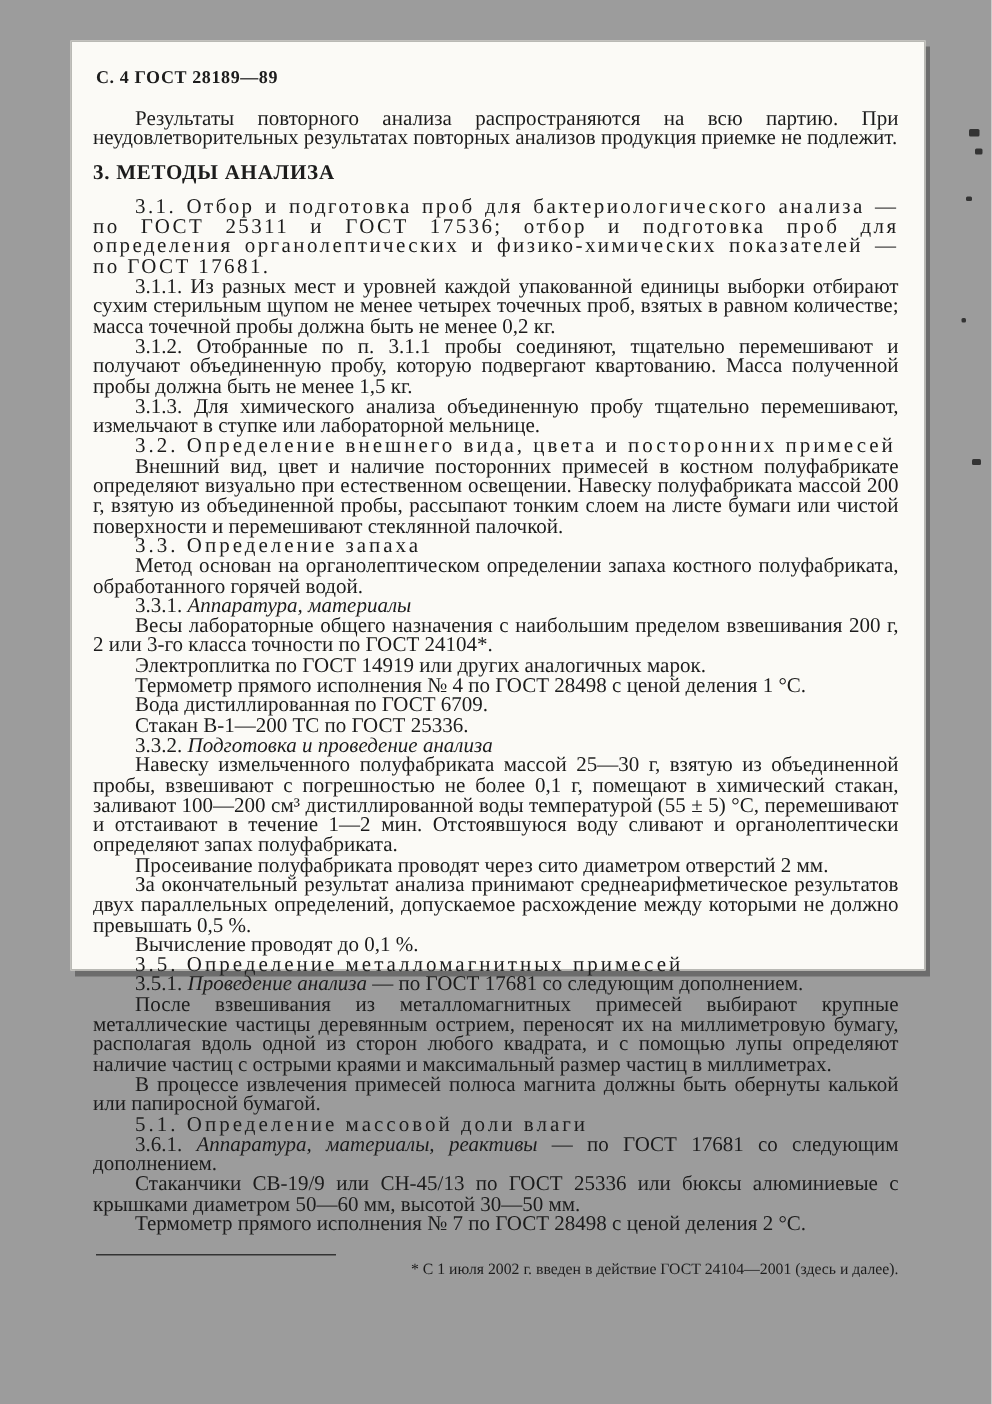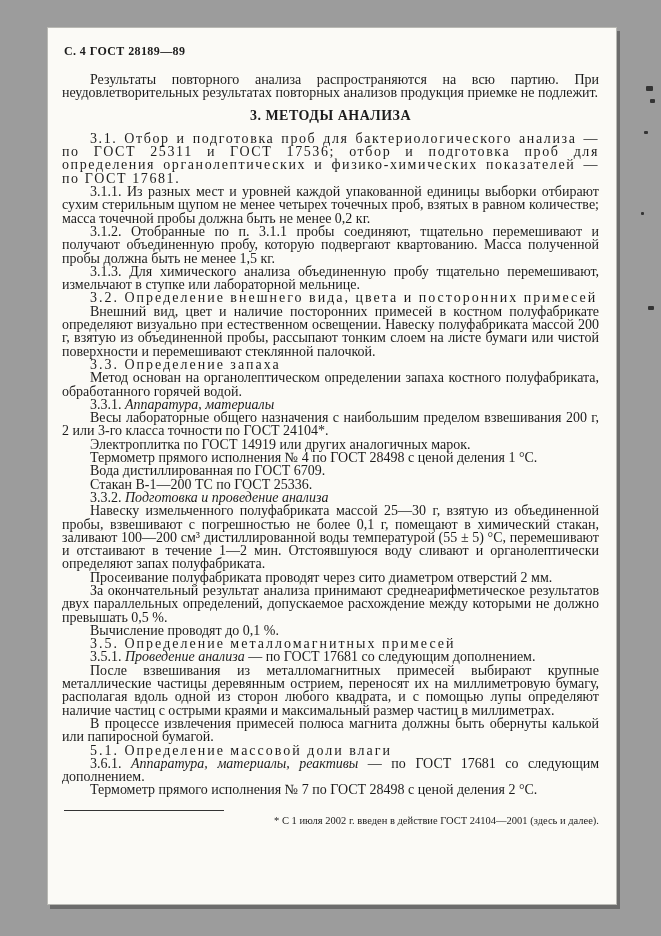--- a/index.html
+++ b/index.html
@@ -5,36 +5,36 @@
   * { box-sizing: border-box; }
   html, body { margin: 0; padding: 0; }
   body {
     width: 661px; height: 936px;
     background: var(--background, #9c9c9c);
     font-family: "Liberation Serif", "DejaVu Serif", serif;
     position: relative; overflow: hidden;
   }
   .page {
     position: absolute; left: 47px; top: 27px;
-    width: 570px; height: 878px;
+    width: 570px; height: 620px;
     background: var(--paper, #fbfaf6);
     border: 1px solid #b9b9b4;
     box-shadow: 3px 4px 0 rgba(70,70,70,.55);
     padding: 14px 17px 0 14px;
     color: var(--ink, #1c1c1c);
   }
   .page-header {
     font-weight: bold; font-size: 12px; letter-spacing: .4px;
     margin: 2px 0 14px 2px;
   }
   .content { font-size: 14px; line-height: 13.3px; text-align: justify; }
   .para { margin: 0; }
   .para.indent { text-indent: 28px; }
   .para.center-heading {
-    text-align: center; font-weight: bold; text-indent: 0;
+    text-align: left; font-weight: bold; text-indent: 0;
     letter-spacing: .5px; margin: 9px 0 10px;
   }
   .s-normal { }
   .s-italic { font-style: italic; }
   .s-spaced  { letter-spacing: 2px; }
   .s-spaced2 { letter-spacing: 1.6px; }
   .footnote-block { margin: 13px 0 0 2px; }
   .footnote-rule { width: 160px; border-top: 1px solid #333; margin-bottom: 4px; }
   .footnote-text { font-size: 10.5px; line-height: 12px; text-indent: 20px; text-align: right; }
   .speck { position: absolute; background: #343434; border-radius: 1px; }
@@ -71,20 +71,21 @@
       <p class="para indent"><span class="s-normal">Навеску измельченного полуфабриката массой 25—30 г, взятую из объединенной пробы, взвешивают с погрешностью не более 0,1 г, помещают в химический стакан, заливают 100—200 см³ дистиллированной воды температурой (55 ± 5) °С, перемешивают и отстаивают в течение 1—2 мин. Отстоявшуюся воду сливают и органолептически определяют запах полуфабриката.</span></p>
       <p class="para indent"><span class="s-normal">Просеивание полуфабриката проводят через сито диаметром отверстий 2 мм.</span></p>
       <p class="para indent"><span class="s-normal">За окончательный результат анализа принимают среднеарифметическое результатов двух параллельных определений, допускаемое расхождение между которыми не должно превышать 0,5 %.</span></p>
       <p class="para indent"><span class="s-normal">Вычисление проводят до 0,1 %.</span></p>
       <p class="para indent"><span class="s-spaced">3.5. Определение металломагнитных примесей</span></p>
       <p class="para indent"><span class="s-normal">3.5.1. </span><span class="s-italic">Проведение анализа</span><span class="s-normal"> — по ГОСТ 17681 со следующим дополнением.</span></p>
       <p class="para indent"><span class="s-normal">После взвешивания из металломагнитных примесей выбирают крупные металлические частицы деревянным острием, переносят их на миллиметровую бумагу, располагая вдоль одной из сторон любого квадрата, и с помощью лупы определяют наличие частиц с острыми краями и максимальный размер частиц в миллиметрах.</span></p>
       <p class="para indent"><span class="s-normal">В процессе извлечения примесей полюса магнита должны быть обернуты калькой или папиросной бумагой.</span></p>
       <p class="para indent"><span class="s-spaced">5.1. Определение массовой доли влаги</span></p>
       <p class="para indent"><span class="s-normal">3.6.1. </span><span class="s-italic">Аппаратура, материалы, реактивы</span><span class="s-normal"> — по ГОСТ 17681 со следующим дополнением.</span></p>
+      <p class="para indent"><span class="s-normal">Стаканчики СВ-19/9 или СН-45/13 по ГОСТ 25336 или бюксы алюминиевые с крышками диаметром 50—60 мм, высотой 30—50 мм.</span></p>
       <p class="para indent"><span class="s-normal">Термометр прямого исполнения № 7 по ГОСТ 28498 с ценой деления 2 °С.</span></p>
     </div>
 
   <div class="footnote-block">
     <div class="footnote-rule"></div>
     <div class="footnote-text">* С 1 июля 2002 г. введен в действие ГОСТ 24104—2001 (здесь и далее).</div>
   </div>
 </div>
 
 <div class="speck a"></div>

